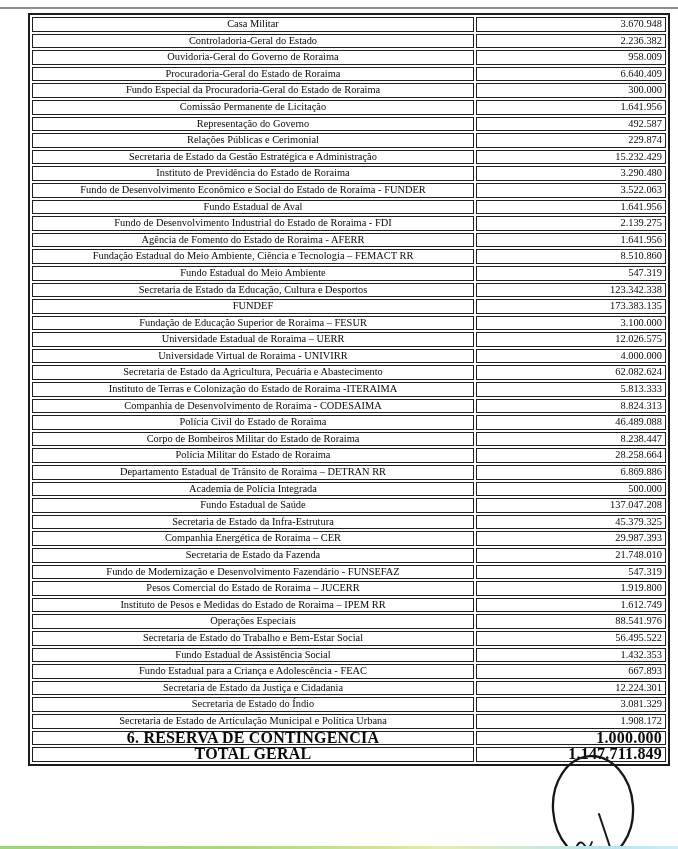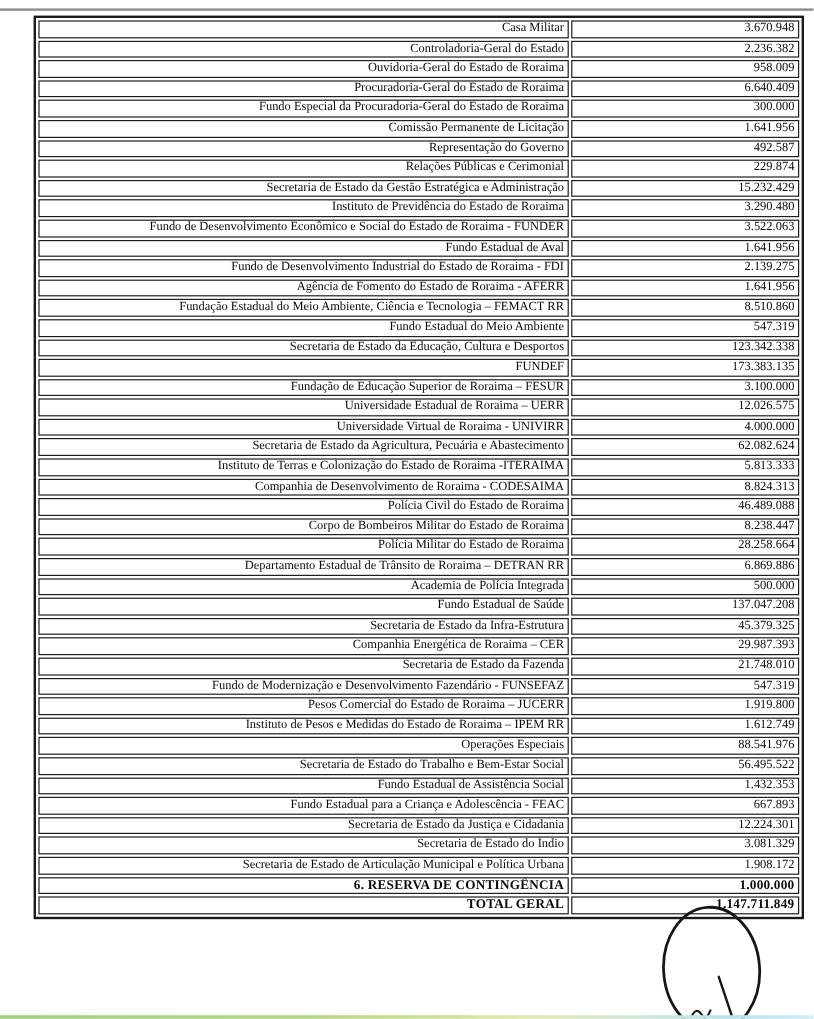--- a/index.html
+++ b/index.html
@@ -28,25 +28,25 @@
     border: 1px solid #1f1f1f;
     font-size: 10.4px;
     line-height: 12.6px;
     height: 12.6px;
     padding: 0 3px;
     color: #0a0a0a;
     white-space: nowrap;
     overflow: hidden;
     background: #ffffff;
   }
-  .scan-table td.entity-cell { text-align: right; }
+  .scan-table td.entity-cell { text-align: center; }
   .scan-table td.value-cell  { text-align: right; width: 182px; font-family: Liberation Serif, serif; }
   .scan-table tr.bold-row td {
     font-weight: bold;
-    font-size: 11px;
+    font-size: 16px;
     letter-spacing: 0.2px;
     margin-top: 24px;
   }
   .pen-overlay {
     position: absolute; top: 0; left: 0;
     width: 678px; height: 849px;
     pointer-events: none;
   }
   .bottom-edge {
     position: absolute; bottom: 0; left: 0;
@@ -65,21 +65,21 @@
   <tbody>
       <tr>
         <td class="entity-cell">Casa Militar</td>
         <td class="value-cell">3.670.948</td>
       </tr>
       <tr>
         <td class="entity-cell">Controladoria-Geral do Estado</td>
         <td class="value-cell">2.236.382</td>
       </tr>
       <tr>
-        <td class="entity-cell">Ouvidoria-Geral do Estado de Roraima</td>
+        <td class="entity-cell">Ouvidoria-Geral do Governo de Roraima</td>
         <td class="value-cell">958.009</td>
       </tr>
       <tr>
         <td class="entity-cell">Procuradoria-Geral do Estado de Roraima</td>
         <td class="value-cell">6.640.409</td>
       </tr>
       <tr>
         <td class="entity-cell">Fundo Especial da Procuradoria-Geral do Estado de Roraima</td>
         <td class="value-cell">300.000</td>
       </tr>

